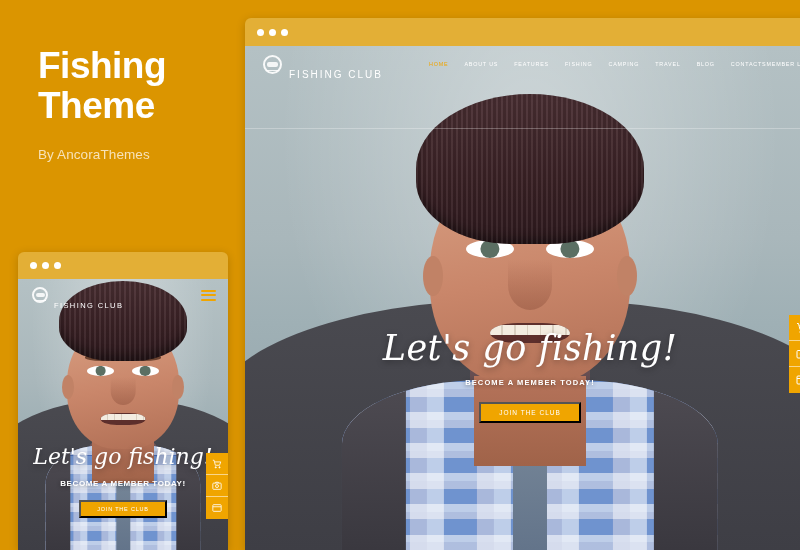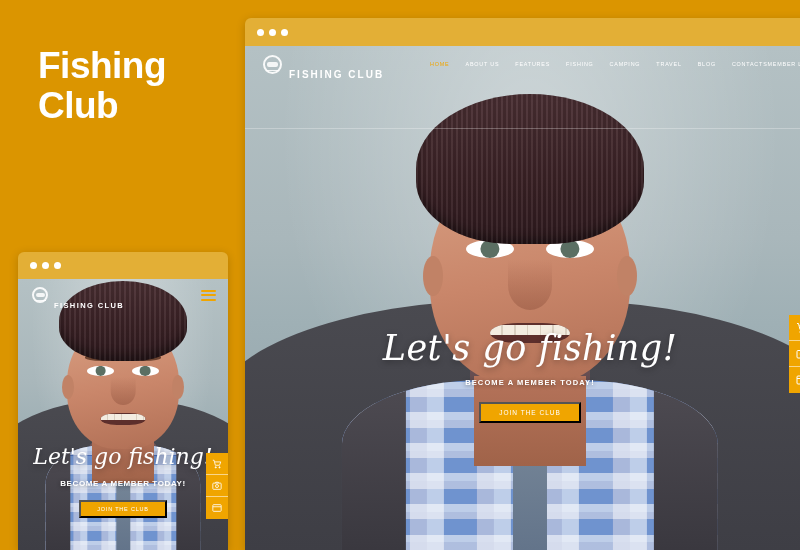--- a/index.html
+++ b/index.html
@@ -96,21 +96,21 @@
   .scarf { position:absolute; background: linear-gradient(180deg,#7a5f62,#5b4448); border-radius:50% 50% 0 0; }
 
   
   .site-header { position: absolute; left:0; right:0; top:0;
       display:flex; align-items:center; color:#fff; z-index:6; }
   .brand { display:flex; align-items:center; }
   .brand-badge { border-radius:50%; border:2px solid rgba(255,255,255,.9);
       position:relative; display:flex; align-items:center; justify-content:center; }
   .brand-badge::before, .brand-badge::after {
       content:""; position:absolute; background:rgba(255,255,255,.85); }
-  .brand-name { font-weight:bold; color:#fff; white-space:nowrap;margin-top:20px; }
+  .brand-name { font-weight:normal; color:#fff; white-space:nowrap;margin-top:20px; }
   .nav { display:flex; align-items:center; }
   .nav-item { color:#ffffff; white-space:nowrap; text-transform:uppercase; }
   .nav-item.active { color:#f0a500; }
   .header-right { margin-left:auto; display:flex; align-items:center; }
   .member-login { color:#ffffff; text-transform:uppercase; white-space:nowrap; }
   .hdr-divider { position:absolute; left:0; right:0; height:1px;
       background:rgba(255,255,255,.28); z-index:6; }
 
   
   .hero { position:absolute; left:0; right:0; text-align:center; z-index:7; }
@@ -194,22 +194,23 @@
   #mobile-window .beanie { width:128px; height:80px; top:2px; }
   #mobile-window .ear { width:12px; height:24px; }
   #mobile-window .scarf { width:70px; height:40px; bottom:78px; }
 </style>
 </head>
 <body>
 
 <div class="promo">
   <div class="promo-title">
     <div>Fishing</div>
-    <div>Club</div>
-  </div>
+    <div>Theme</div>
+  </div>
+  <div class="promo-by">By AncoraThemes</div>
 </div>
 
 <div class="win" id="desktop-window">
 
   <div class="titlebar">
     <div class="dots">
       <span class="dot"></span>
       <span class="dot"></span>
       <span class="dot"></span>
     </div>

